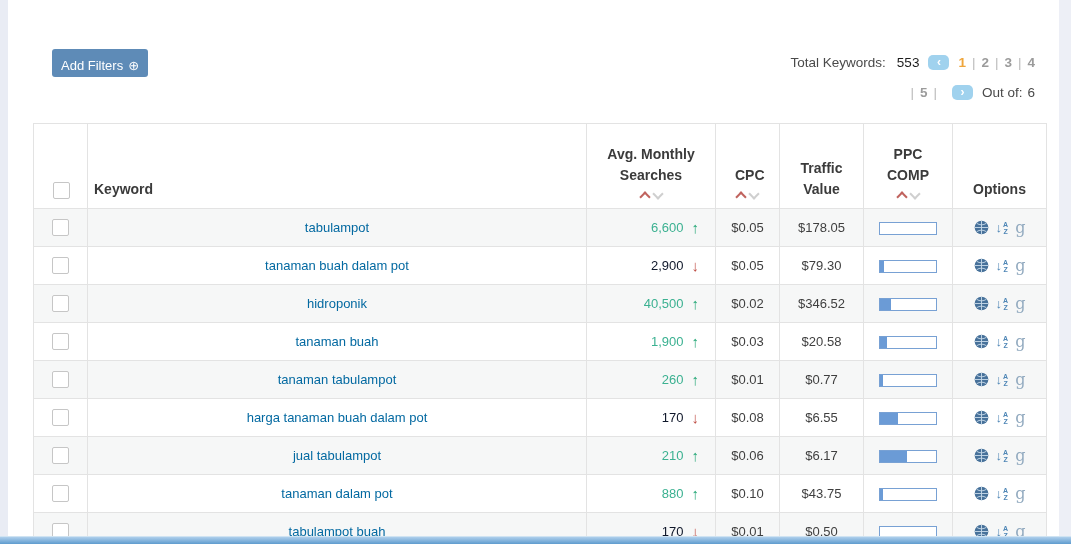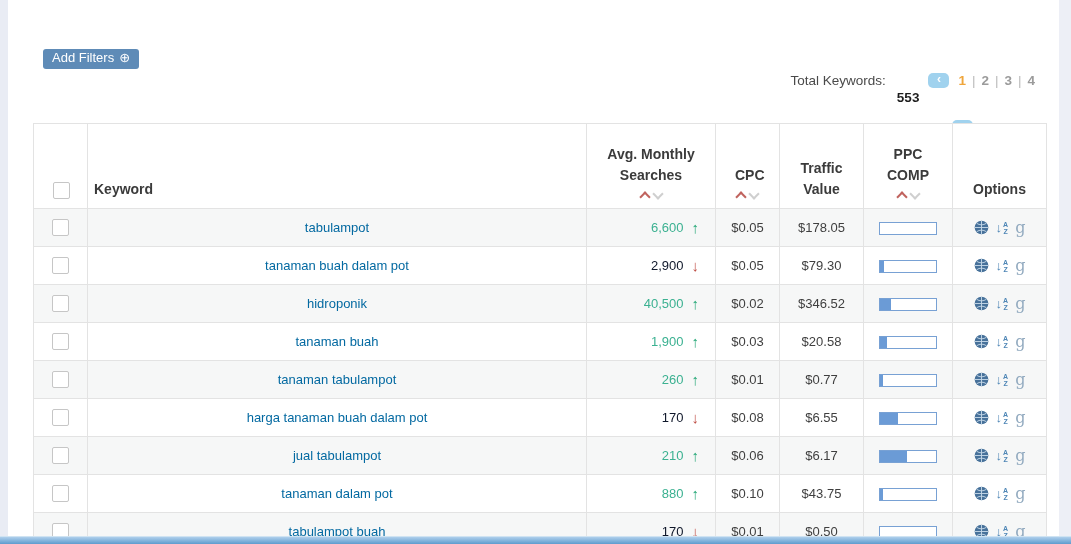--- a/index.html
+++ b/index.html
@@ -3,30 +3,30 @@
 <meta charset="utf-8">
 <style>
   html,body{margin:0;padding:0;background:#fff;}
   .page{position:relative;width:1071px;height:544px;background:#ffffff;overflow:hidden;
         font-family:"Liberation Sans","DejaVu Sans",sans-serif;}
   .edge-strip{position:absolute;top:0;height:100%;background:#e9ecf4;}
   .edge-strip.left{left:0;width:8px;}
   .edge-strip.right{right:0;width:12px;background:#edeff6;}
 
   
-  .add-filters{position:absolute;left:43px;top:49px;background:#5e8bb7;color:#fff;border:none;
-        border-radius:3px;padding:1px 9px 4px;font-size:13px;font-family:inherit;cursor:pointer;
+  .add-filters{position:absolute;left:52px;top:49px;background:#5e8bb7;color:#fff;border:none;
+        border-radius:3px;padding:9px 9px 4px;font-size:13px;font-family:inherit;cursor:pointer;
         display:inline-flex;align-items:center;gap:5px;}
   .add-filters .plus{font-size:13px;line-height:1;}
 
   
   .pager{position:absolute;top:55px;right:36px;text-align:right;font-size:13.5px;color:#4a4a4a;}
   .pager-row{display:flex;justify-content:flex-end;align-items:center;gap:9px;}
   .pager-row + .pager-row{margin-top:15px;}
-  .total-value{font-weight:bold;color:#1d1d1d;margin-left:2px;margin-top:35px;}
+  .total-value{font-weight:normal;color:#1d1d1d;margin-left:2px;}
   .pg-btn{display:inline-flex;align-items:center;justify-content:center;width:21px;height:15px;
         background:#a0d2ee;color:#fff;border:none;border-radius:5px;font-weight:bold;font-size:12px;
         line-height:1;cursor:pointer;font-family:inherit;padding:0 0 2px 0;}
   .pages{display:inline-flex;align-items:center;}
   .page-num{color:#9b9b9b;font-weight:bold;cursor:pointer;}
   .page-num.active{color:#efa53b;}
   .page-sep{color:#b9b9b9;margin:0 6px;}
 
   
   .kw-table{position:absolute;left:33px;top:123px;width:1014px;border-collapse:collapse;table-layout:fixed;}

